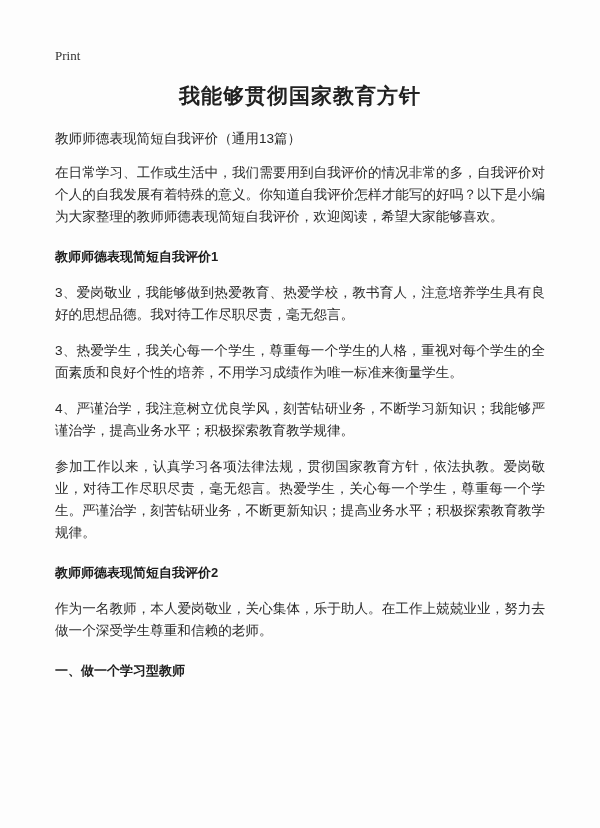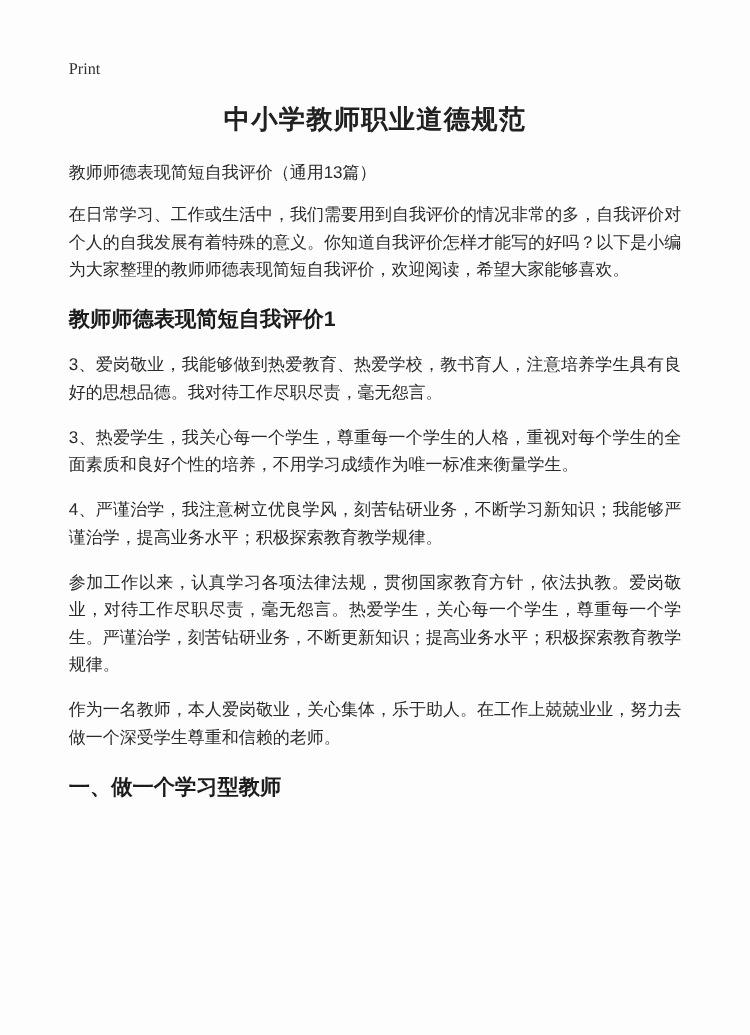--- a/index.html
+++ b/index.html
@@ -42,38 +42,39 @@
     margin: 0 0 14px 0;
     text-align: justify;
     color: #2a2a2a;
   }
   .doc-body .subtitle {
     font-weight: normal;
     margin: 12px 0 12px 0;
   }
   .doc-body .heading {
     font-weight: bold;
-    font-size: 17px;
+    font-size: 13px;
     margin: 18px 0 14px 0;
     color: #1c1c1c;
     text-align: left;
   }
 </style>
 </head>
 <body>
 
 <div class="page">
   <span class="print-link">Print</span>
 
-  <h1 class="doc-title">中小学教师职业道德规范</h1>
+  <h1 class="doc-title">我能够贯彻国家教育方针</h1>
 
   <div class="doc-body">
       <p class="block subtitle">教师师德表现简短自我评价（通用13篇）</p>
       <p class="block paragraph">在日常学习、工作或生活中，我们需要用到自我评价的情况非常的多，自我评价对个人的自我发展有着特殊的意义。你知道自我评价怎样才能写的好吗？以下是小编为大家整理的教师师德表现简短自我评价，欢迎阅读，希望大家能够喜欢。</p>
       <h2 class="block heading">教师师德表现简短自我评价1</h2>
       <p class="block paragraph">3、爱岗敬业，我能够做到热爱教育、热爱学校，教书育人，注意培养学生具有良好的思想品德。我对待工作尽职尽责，毫无怨言。</p>
       <p class="block paragraph">3、热爱学生，我关心每一个学生，尊重每一个学生的人格，重视对每个学生的全面素质和良好个性的培养，不用学习成绩作为唯一标准来衡量学生。</p>
       <p class="block paragraph">4、严谨治学，我注意树立优良学风，刻苦钻研业务，不断学习新知识；我能够严谨治学，提高业务水平；积极探索教育教学规律。</p>
       <p class="block paragraph">参加工作以来，认真学习各项法律法规，贯彻国家教育方针，依法执教。爱岗敬业，对待工作尽职尽责，毫无怨言。热爱学生，关心每一个学生，尊重每一个学生。严谨治学，刻苦钻研业务，不断更新知识；提高业务水平；积极探索教育教学规律。</p>
+      <h2 class="block heading">教师师德表现简短自我评价2</h2>
       <p class="block paragraph">作为一名教师，本人爱岗敬业，关心集体，乐于助人。在工作上兢兢业业，努力去做一个深受学生尊重和信赖的老师。</p>
       <h2 class="block heading">一、做一个学习型教师</h2>
     </div>
 </div>
 
 </body></html>

